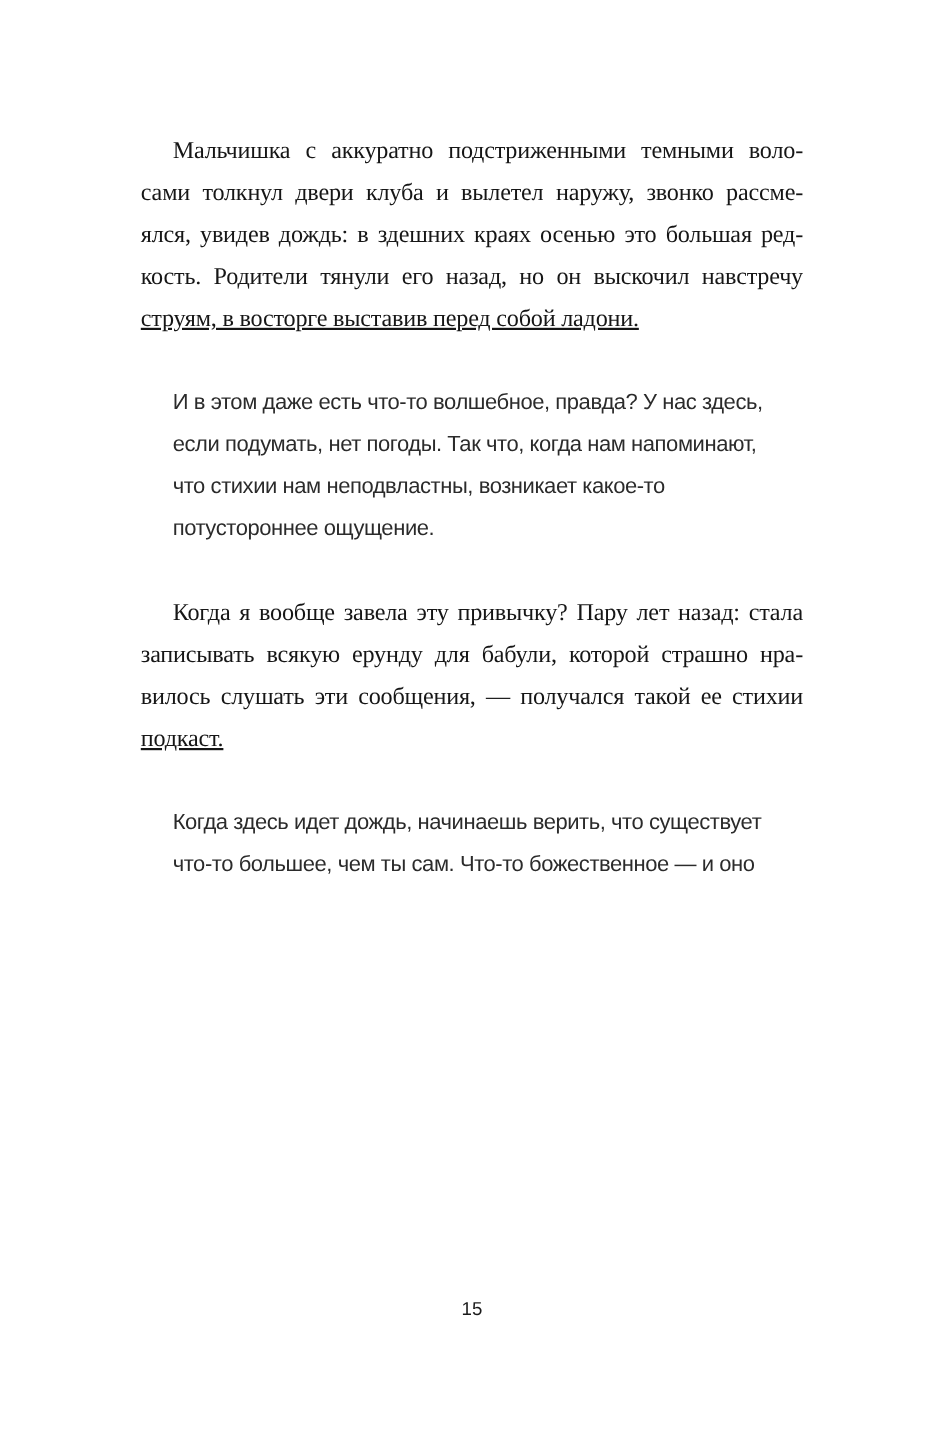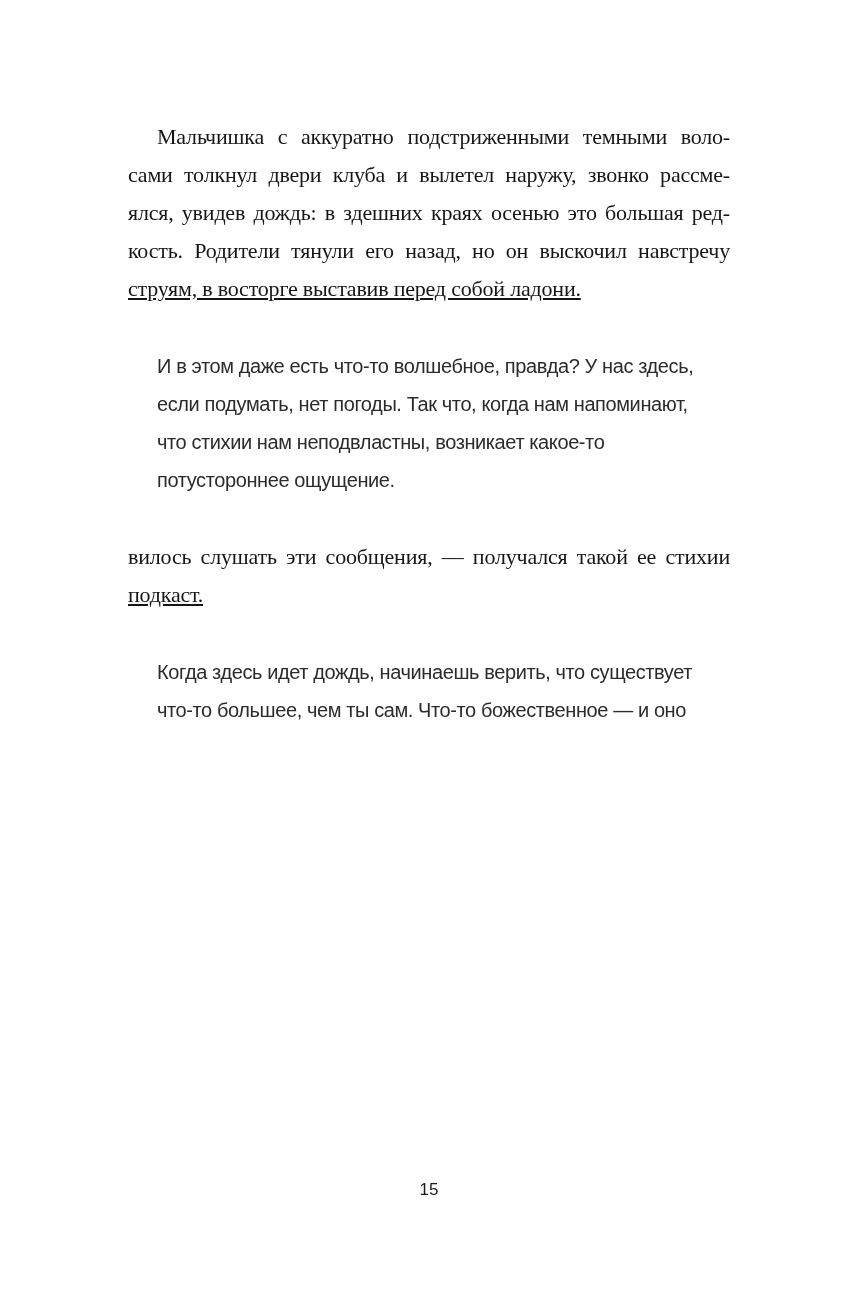--- a/index.html
+++ b/index.html
@@ -85,20 +85,22 @@
         </div>
       </div>
       <div class="block quote">
         <div class="line">И в этом даже есть что-то волшебное, правда? У нас здесь,</div>
         <div class="line">если подумать, нет погоды. Так что, когда нам напоминают,</div>
         <div class="line">что стихии нам неподвластны, возникает какое-то</div>
         <div class="line">потустороннее ощущение.</div>
       </div>
       <div class="block body-block">
         <div>
+          <div class="line indent j">Когда я вообще завела эту привычку? Пару лет назад: стала</div>
+          <div class="line j">записывать всякую ерунду для бабули, которой страшно нра-</div>
           <div class="line j">вилось слушать эти сообщения, — получался такой ее стихии</div>
           <div class="line last">подкаст.</div>
         </div>
       </div>
       <div class="block quote">
         <div class="line">Когда здесь идет дождь, начинаешь верить, что существует</div>
         <div class="line">что-то большее, чем ты сам. Что-то божественное — и оно</div>
       </div>
     </div>
   <div class="page-number">15</div>

